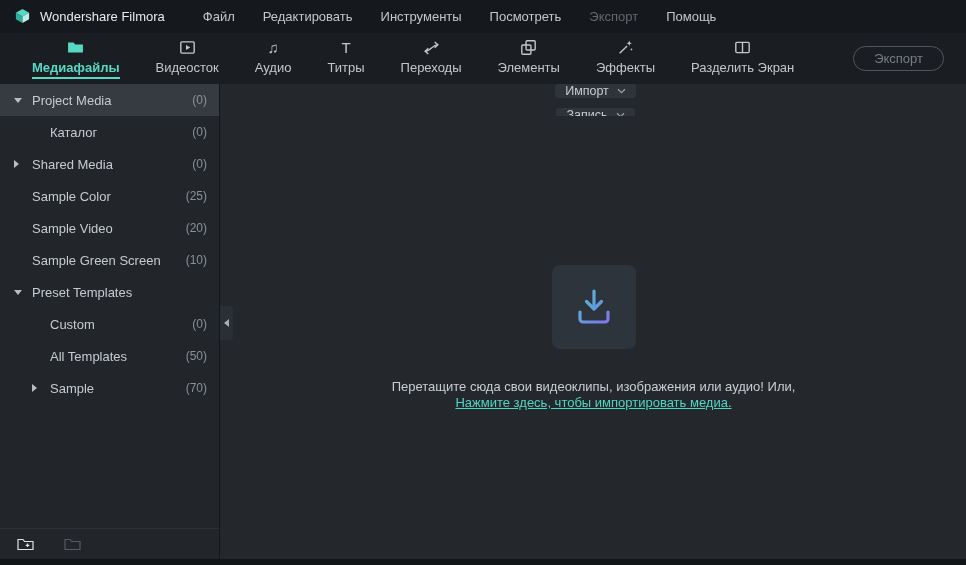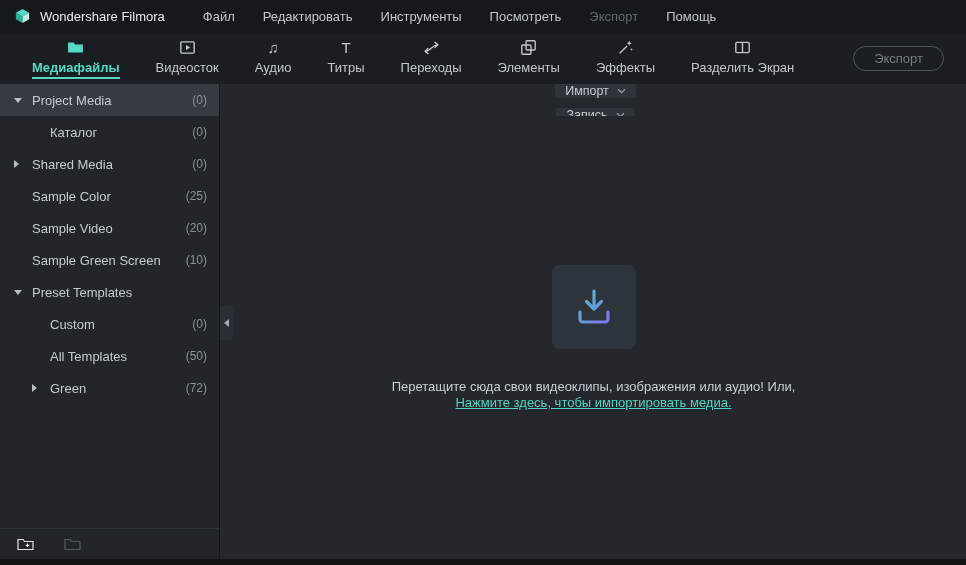--- a/index.html
+++ b/index.html
@@ -221,22 +221,22 @@
       <span class="indent"></span>
         <span class="arrow-slot"></span>
       <span class="side-label">All Templates</span>
       <span class="side-count">(50)</span>
     </div>
     <div class="side-row">
       <span class="indent"></span>
       <span class="arrow-slot">
           <span class="tri-right"></span>
         </span>
-      <span class="side-label">Green</span>
-      <span class="side-count">(72)</span>
+      <span class="side-label">Sample</span>
+      <span class="side-count">(70)</span>
     </div>
 
     <div class="sidebar-footer">
       <span class="folder-btn">
         <svg width="19" height="16" viewBox="0 0 18 16" fill="none" stroke="currentColor" stroke-width="1.2">
             <path d="M1.5 13.5v-10h5l1.5 2h8.5v8z"></path>
             <path d="M11 7.5v3.6M9.2 9.3h3.6"></path>
           </svg>
       </span>
       <span class="folder-btn dim">

